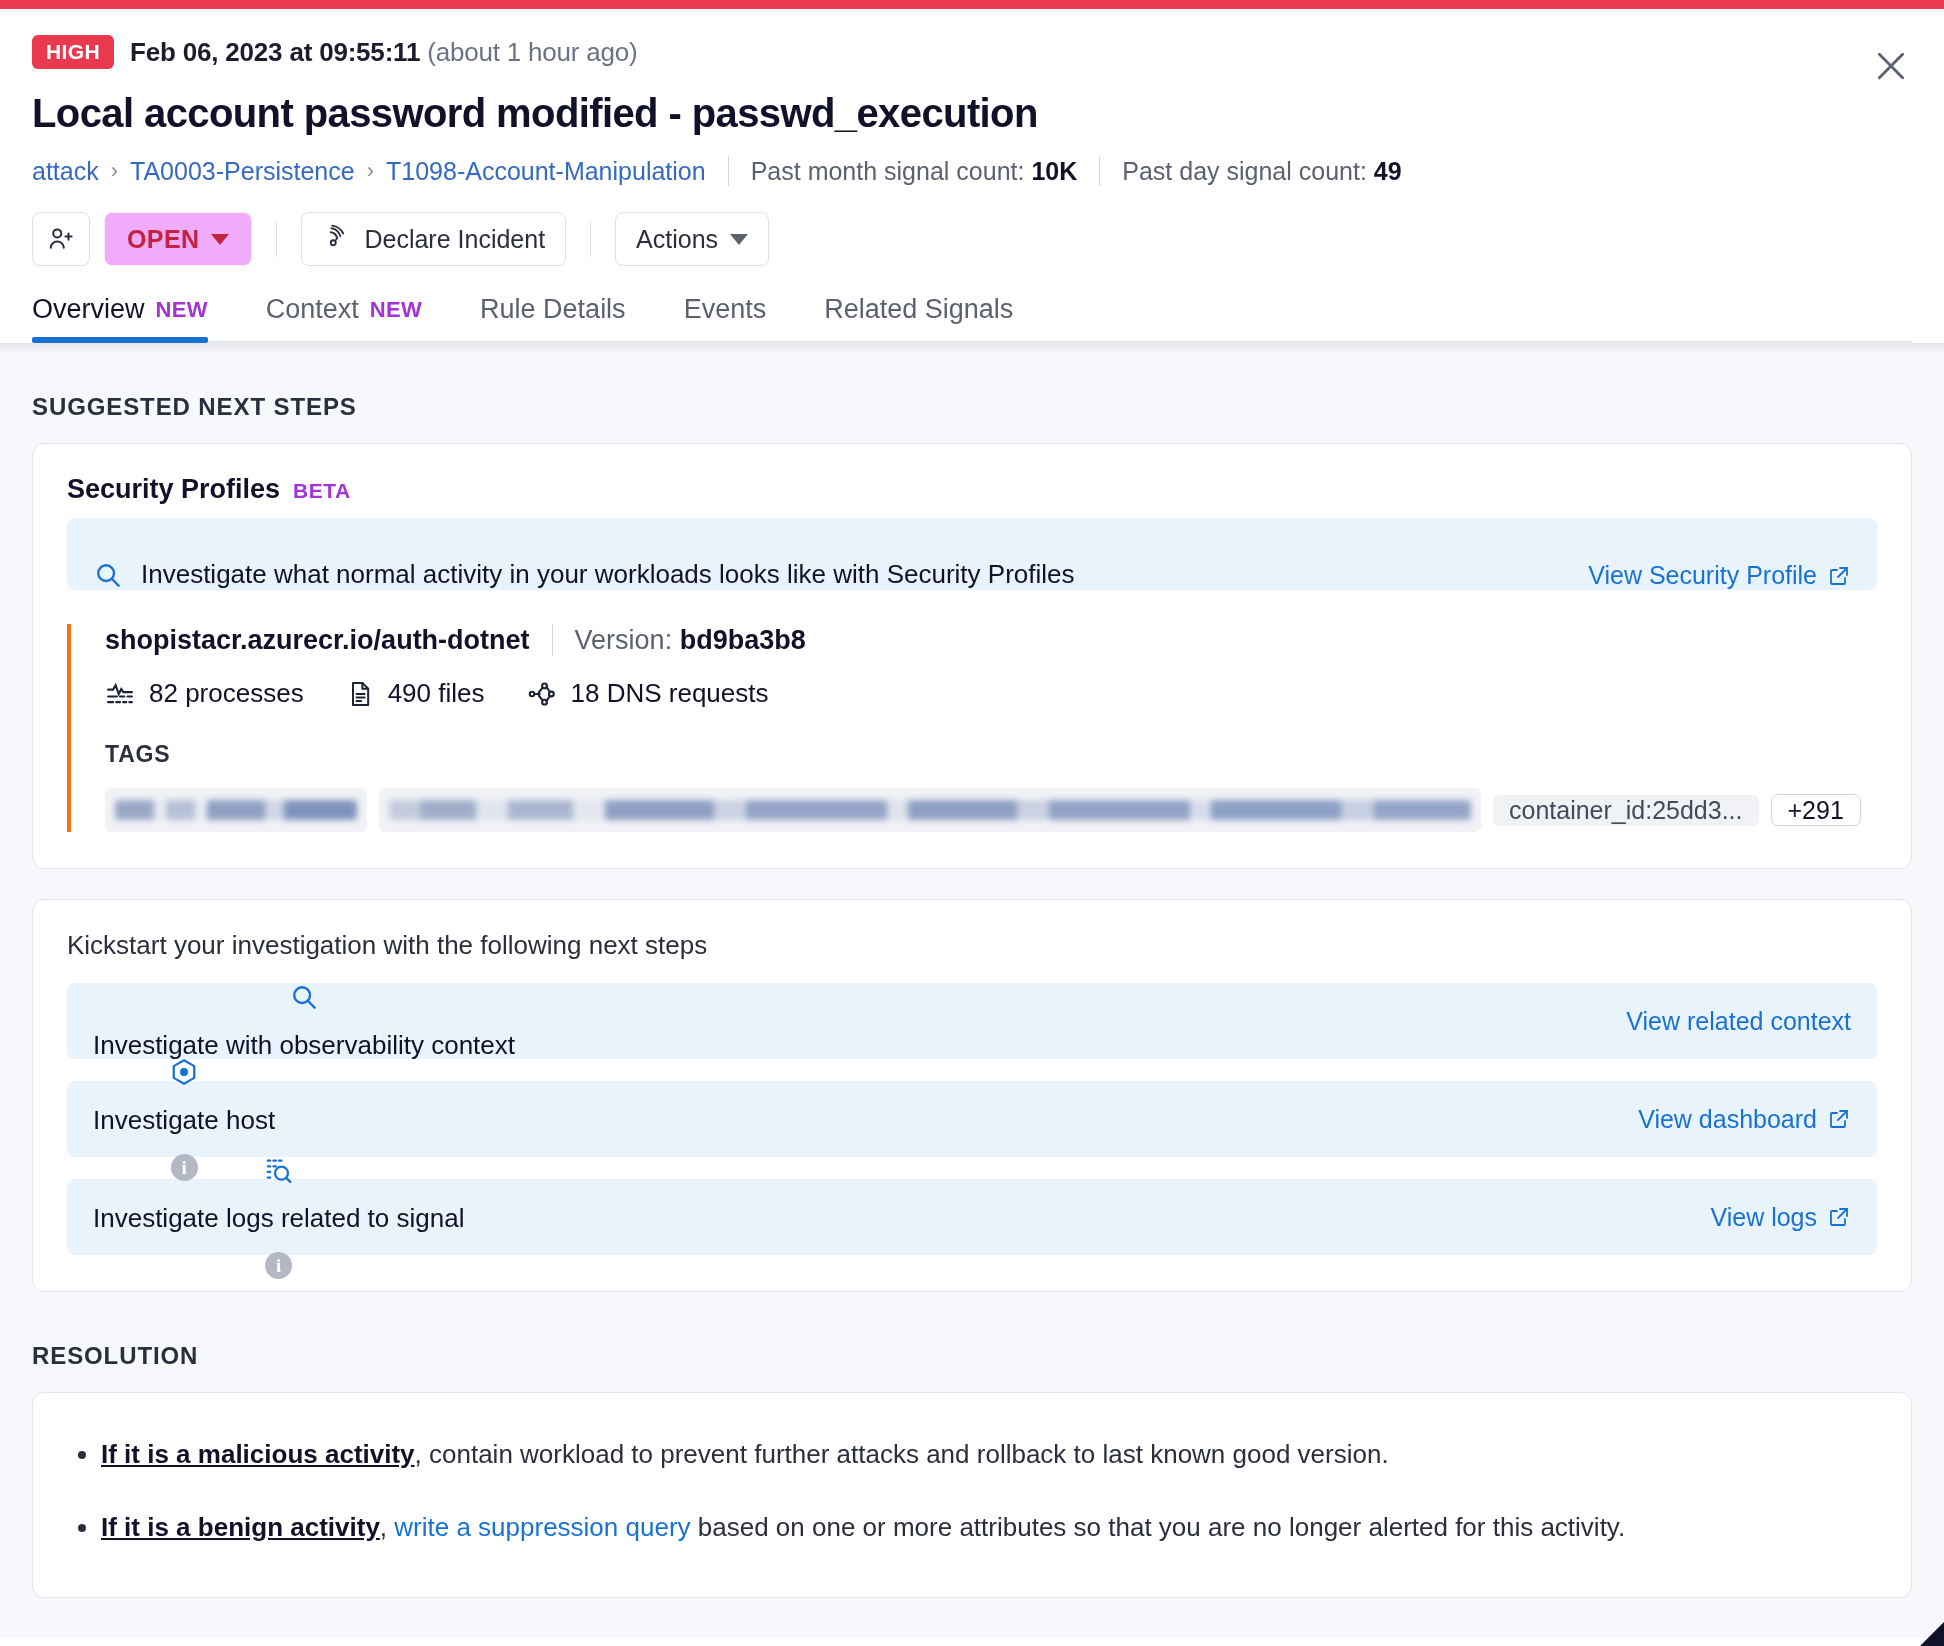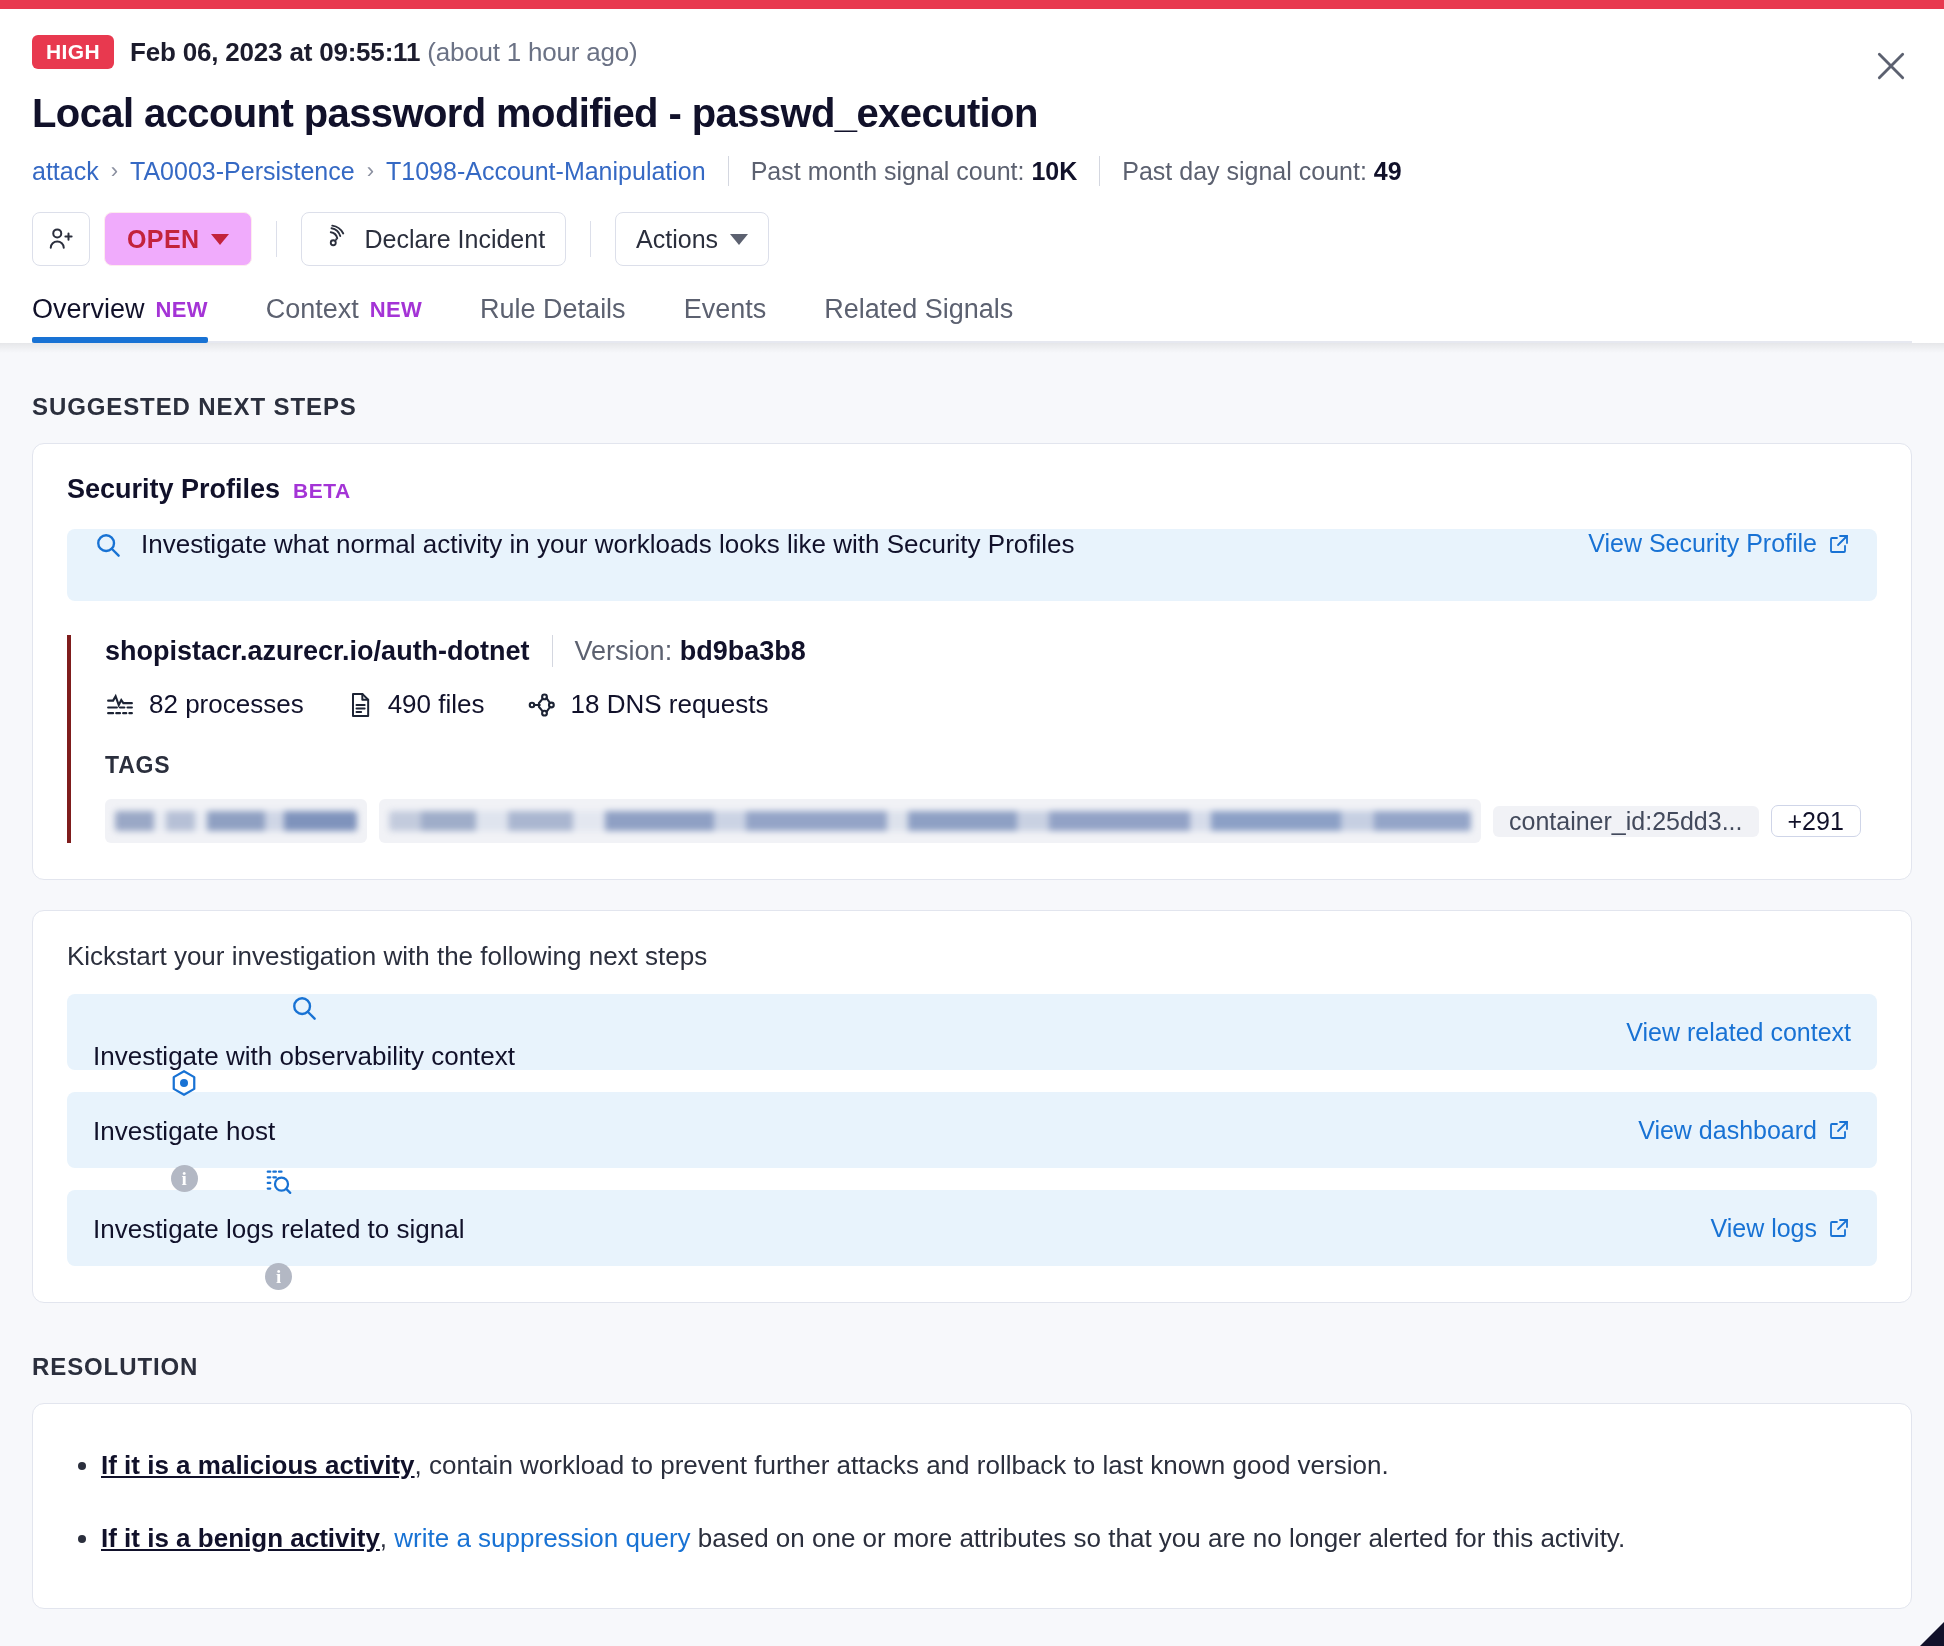--- a/index.html
+++ b/index.html
@@ -90,29 +90,29 @@
   }
   .card {
     background: #fff; border: 1px solid #e2e5ee; border-radius: 12px;
     padding: 30px 34px 36px;
   }
 
   .sp-title { font-size: 27px; font-weight: 700; color: #11112a; display: flex; align-items: baseline; gap: 13px; }
   .beta { font-size: 21px; font-weight: 700; color: #a434d6; letter-spacing: .5px; }
 
   .info-strip {
-    margin-top: 24px; background: #e8f3fc; border-radius: 8px;
-    height: 72px; display: flex; align-items: flex-start; padding: 0 26px;
+    margin-top: 13px; background: #e8f3fc; border-radius: 8px;
+    height: 72px; display: flex; align-items: flex-end; padding: 0 26px;
     justify-content: space-between;
     gap: 20px;
   }
   .info-left { display: flex; align-items: center; gap: 18px; font-size: 26px; color: #11112a; }
   .link-blue { color: #1872d4; font-size: 25px; display: inline-flex; align-items: center; gap: 10px; cursor: pointer; text-decoration: none; }
 
-  .profile-block { margin-top: 34px; border-left: 4px solid #7f1d1d; padding-left: 34px; }
+  .profile-block { margin-top: 34px; border-left: 4px solid #f97316; padding-left: 34px; }
   .prof-head { display: flex; align-items: center; font-size: 27px; }
   .prof-img { font-weight: 700; color: #11112a; }
   .prof-div { width: 1px; height: 32px; background: #d4d7e0; margin: 0 22px; }
   .prof-ver { color: #5c6170; }
   .prof-ver b { color: #11112a; font-weight: 700; }
 
   .sub-label { font-size: 23px; font-weight: 700; letter-spacing: .8px; color: #2b2f3d; margin-top: 32px; }
   .stats { display: flex; align-items: center; gap: 42px; margin-top: 22px; }
   .stat { display: flex; align-items: center; gap: 14px; font-size: 26px; color: #11112a; }
 

